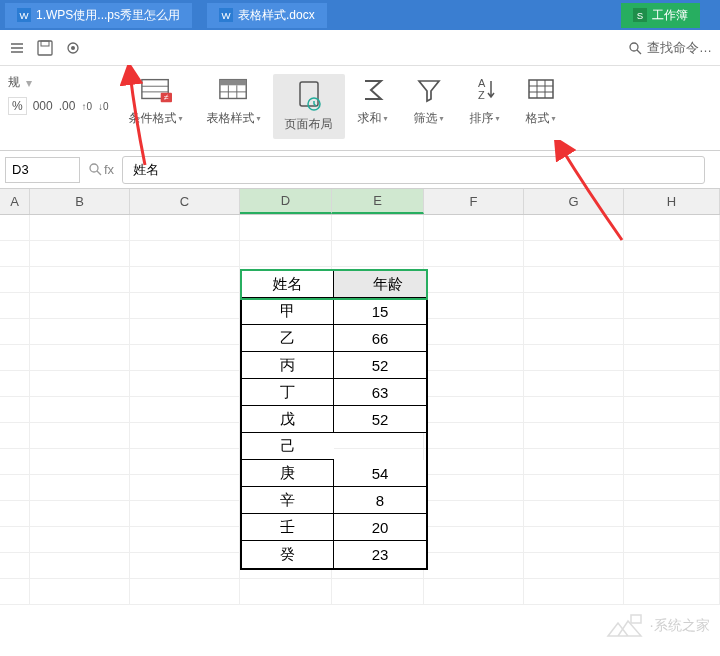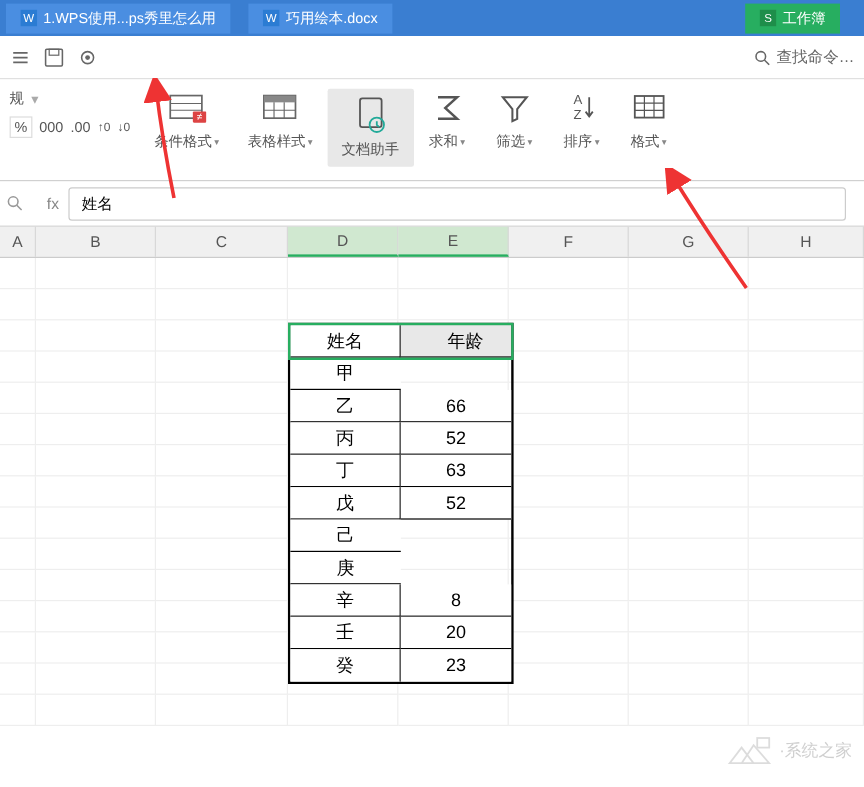--- a/index.html
+++ b/index.html
@@ -21,21 +21,21 @@
     .fmt-left { display: flex; flex-direction: column; gap: 6px; padding: 0 8px; font-size: 12px; color: #555; }
     .fmt-row { display: flex; align-items: center; gap: 6px; }
     .ribbon-group { display: flex; flex-direction: column; align-items: center; padding: 0 12px; gap: 4px; cursor: pointer; }
     .ribbon-group.highlighted { background: #e8e8e8; padding: 6px 12px; border-radius: 2px; }
     .ribbon-icon { width: 32px; height: 32px; display: flex; align-items: center; justify-content: center; }
     .ribbon-label { font-size: 12px; color: #555; display: flex; align-items: center; gap: 2px; }
     .dd-arrow { font-size: 8px; color: #888; }
     
     .formula-bar { display: flex; align-items: center; height: 38px; border-bottom: 1px solid #d0d0d0; padding: 0 5px; gap: 8px; }
     .name-box { width: 75px; height: 26px; border: 1px solid #ccc; padding: 0 6px; display: flex; align-items: center; background: #fff; }
-    .fx-icons { display: flex; align-items: center; gap: 18px; color: #888; }
+    .fx-icons { display: flex; align-items: center; gap: 0; color: #888; }
     .formula-input { flex: 1; height: 28px; border: 1px solid #ccc; border-radius: 3px; padding: 0 10px; display: flex; align-items: center; margin-right: 10px; }
     
     .col-headers { display: flex; height: 26px; background: #f0f0f0; border-bottom: 1px solid #ccc; }
     .col-h { border-right: 1px solid #d8d8d8; display: flex; align-items: center; justify-content: center; color: #555; font-size: 13px; }
     .col-h.sel { background: #d0e8d0; border-bottom: 2px solid #27ae60; }
     
     .grid { position: relative; }
     .grid-row { display: flex; height: 26px; }
     .cell { border-right: 1px solid #eee; border-bottom: 1px solid #eee; display: flex; align-items: center; justify-content: center; font-size: 14px; }
     
@@ -67,21 +67,21 @@
     </span>
     <span>1.WPS使用...ps秀里怎么用</span>
   </div>
   <div class="tab">
     <span class="tab-icon">
       <svg viewBox="0 0 16 16">
           <rect width="16" height="16" fill="#2b7cd3"></rect>
           <text x="8" y="12" font-size="11" fill="#fff" text-anchor="middle">W</text>
         </svg>
     </span>
-    <span>巧用绘本.docx</span>
+    <span>表格样式.docx</span>
   </div>
   <div class="tab tab-green" style="margin-left:auto;">
     <span class="tab-icon">
       <svg viewBox="0 0 16 16">
           <rect width="16" height="16" fill="#1e8e4a"></rect>
           <text x="8" y="12" font-size="11" fill="#fff" text-anchor="middle">S</text>
         </svg>
     </span>
     <span>工作簿</span>
   </div>
@@ -165,21 +165,21 @@
 
   <div class="ribbon-group highlighted">
     <span class="ribbon-icon">
       <svg width="30" height="32" viewBox="0 0 30 32">
           <rect x="6" y="2" width="18" height="24" rx="2" fill="none" stroke="#555" stroke-width="1.5"></rect>
           <circle cx="20" cy="24" r="6" fill="none" stroke="#2a9" stroke-width="1.5"></circle>
           <path d="M20 21 v3 l2 2" stroke="#2a9" stroke-width="1.5" fill="none"></path>
         </svg>
     </span>
     <span class="ribbon-label">
-        <span>文档助手</span>
+        <span>页面布局</span>
       </span>
   </div>
 
   <div class="ribbon-group">
     <span class="ribbon-icon">
       <svg width="30" height="30" viewBox="0 0 30 30">
           <path d="M7 6 h16 l-10 9 l10 9 h-16" fill="none" stroke="#555" stroke-width="2"></path>
         </svg>
     </span>
     <span class="ribbon-label">
@@ -225,20 +225,23 @@
         </svg>
     </span>
     <span class="ribbon-label">
         <span>格式</span>
         <span class="dd-arrow">▾</span>
       </span>
   </div>
 </div>
 
 <div class="formula-bar">
+  <div class="name-box">
+    <span>D3</span>
+  </div>
   <div class="fx-icons">
     <span>
       <svg width="16" height="16" viewBox="0 0 16 16">
           <circle cx="6" cy="6" r="4" fill="none" stroke="#999" stroke-width="1.3"></circle>
           <line x1="9" y1="9" x2="13" y2="13" stroke="#999" stroke-width="1.3"></line>
         </svg>
     </span>
     <span>fx</span>
   </div>
   <div class="formula-input">
@@ -258,20 +261,21 @@
   </div>
 
 <div class="grid" id="grid">
   <div class="data-table" id="data-table">
       <div class="drow header">
         <div class="dcell">姓名</div>
         <div class="dcell h2">年龄</div>
       </div>
       <div class="drow">
         <div class="dcell">甲</div>
+        <div class="dcell">15</div>
       </div>
       <div class="drow">
         <div class="dcell">乙</div>
         <div class="dcell">66</div>
       </div>
       <div class="drow">
         <div class="dcell">丙</div>
         <div class="dcell">52</div>
       </div>
       <div class="drow">
@@ -280,20 +284,21 @@
       </div>
       <div class="drow">
         <div class="dcell">戊</div>
         <div class="dcell">52</div>
       </div>
       <div class="drow">
         <div class="dcell">己</div>
       </div>
       <div class="drow">
         <div class="dcell">庚</div>
+        <div class="dcell">54</div>
       </div>
       <div class="drow">
         <div class="dcell">辛</div>
         <div class="dcell">8</div>
       </div>
       <div class="drow">
         <div class="dcell">壬</div>
         <div class="dcell">20</div>
       </div>
       <div class="drow">

